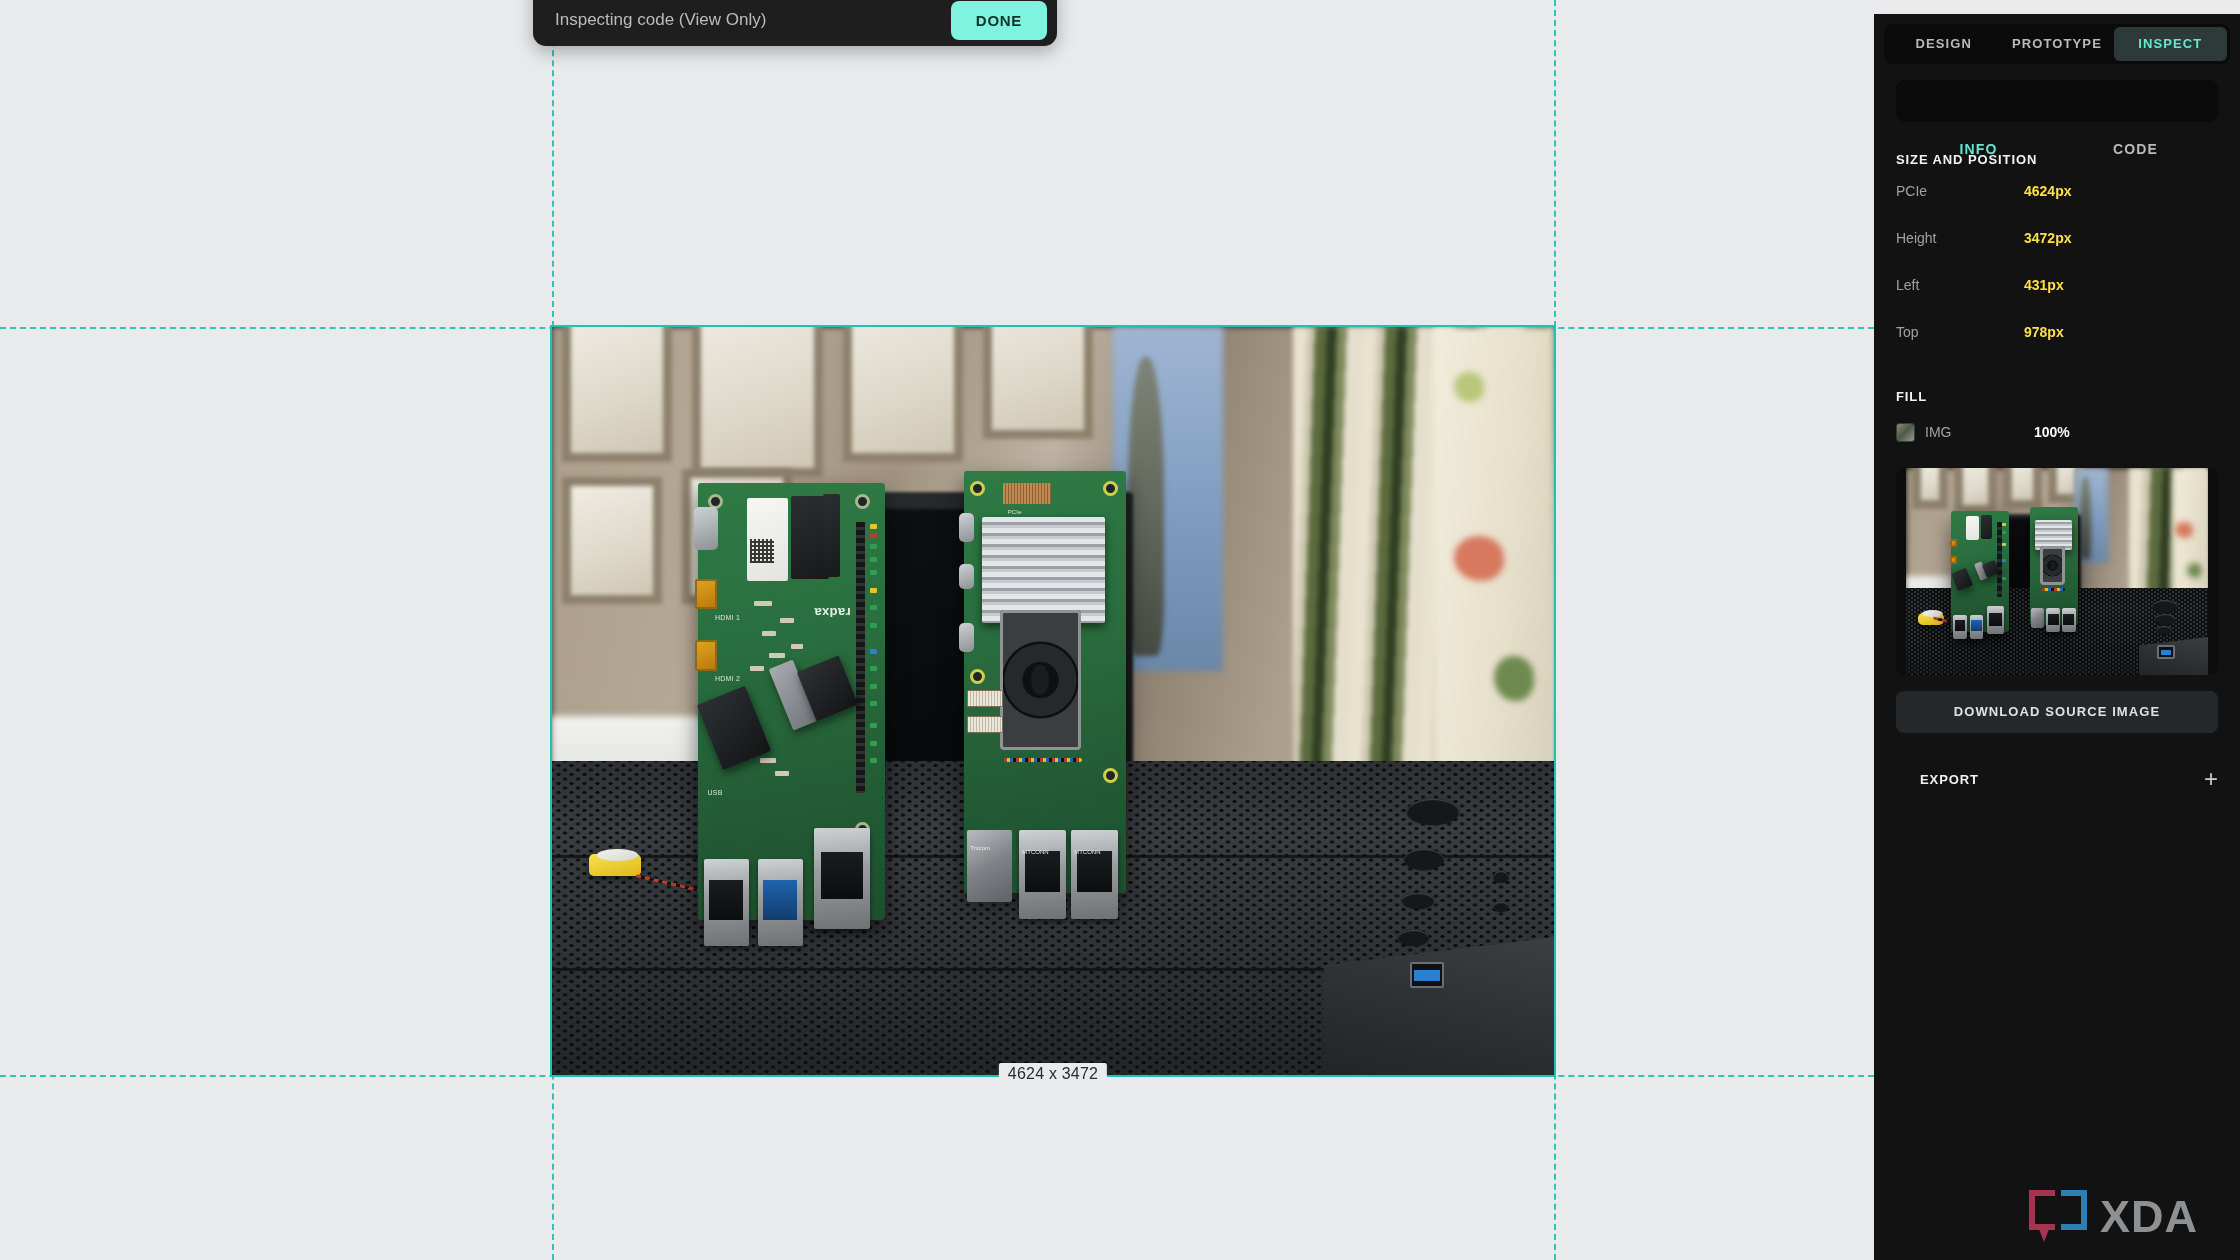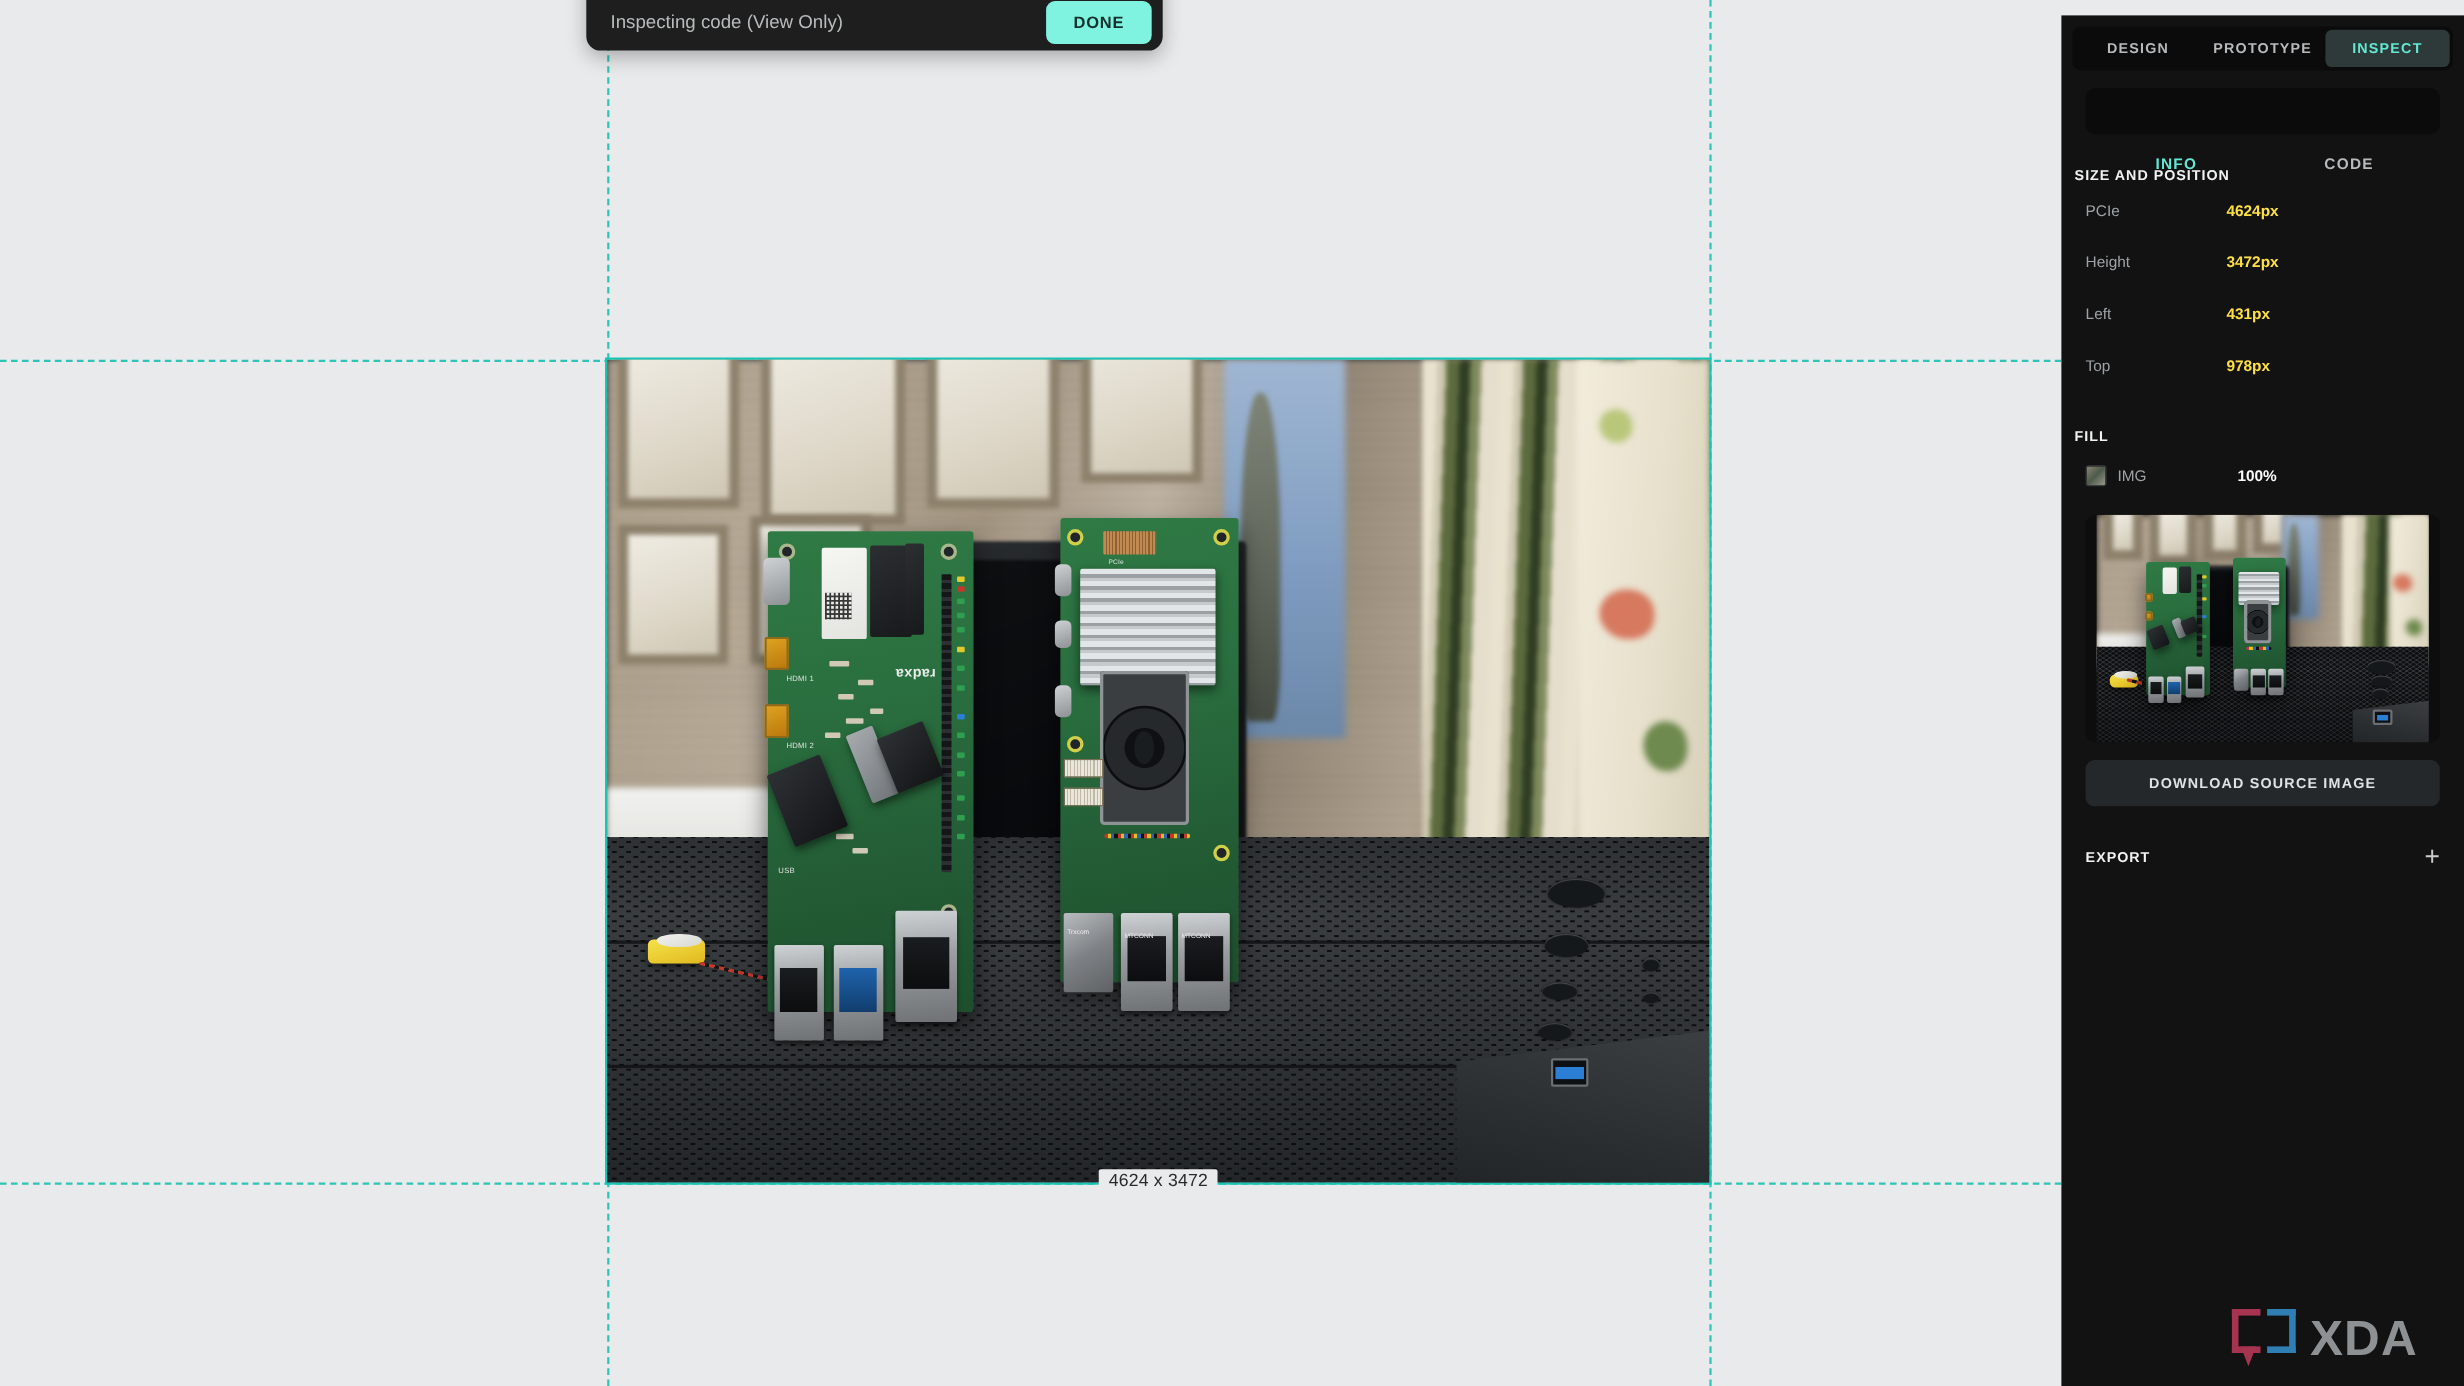--- a/index.html
+++ b/index.html
@@ -355,21 +355,21 @@
   .subtab {
     flex: 1; text-align: center; line-height: 34px;
     font-size: 14px; font-weight: bold; letter-spacing: 1.1px;
     color: #b7babd; border-radius: 7px; cursor: pointer; margin-top: 48px;
   }
   .subtab.active { background: #2c3634; color: #63e8d3; }
 
   .section-title {
     font-size: 13px; font-weight: bold; letter-spacing: .9px;
     color: #f0f1f2;
-    margin: 30px 22px 0 12px;
+    margin: 30px 22px 0 22px;
   }
   .kv {
     display: flex; align-items: center;
     margin: 0 22px; height: 47px;
   }
   .kv-key { width: 128px; font-size: 14px; color: #9ea2a6; }
   .kv-val { font-size: 14px; color: #fde047; font-weight: bold; }
 
   .fill-row {
     display: flex; align-items: center;
@@ -405,21 +405,21 @@
     border: none; border-radius: 8px;
     color: #dfe2e4; font-size: 13px; font-weight: bold; letter-spacing: 1.1px;
     width: calc(100% - 44px);
     cursor: pointer;
     font-family: "Liberation Sans", sans-serif;
   }
   .export-row {
     display: flex; align-items: center; justify-content: space-between;
     margin: 34px 22px 0 22px;
   }
-  .export-title { font-size: 13px; font-weight: bold; letter-spacing: .9px; color: #f0f1f2; }
+  .export-title { font-size: 13px; font-weight: bold; letter-spacing: .9px; color: #f0f1f2; margin-left: 24px; }
   .plus {
     font-size: 24px; color: #c9cccf; line-height: 1; cursor: pointer;
     font-weight: 300;
   }
 
   
   .xda {
     position: absolute; right: 42px; bottom: 32px;
     display: flex; align-items: center; gap: 13px;
   }

